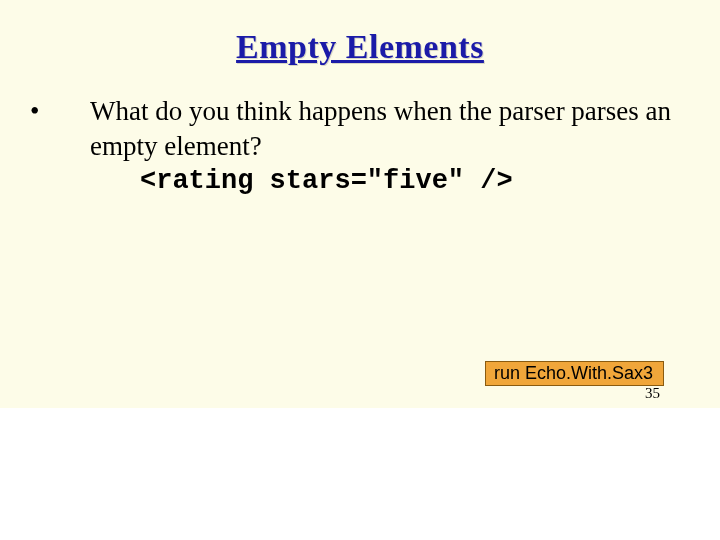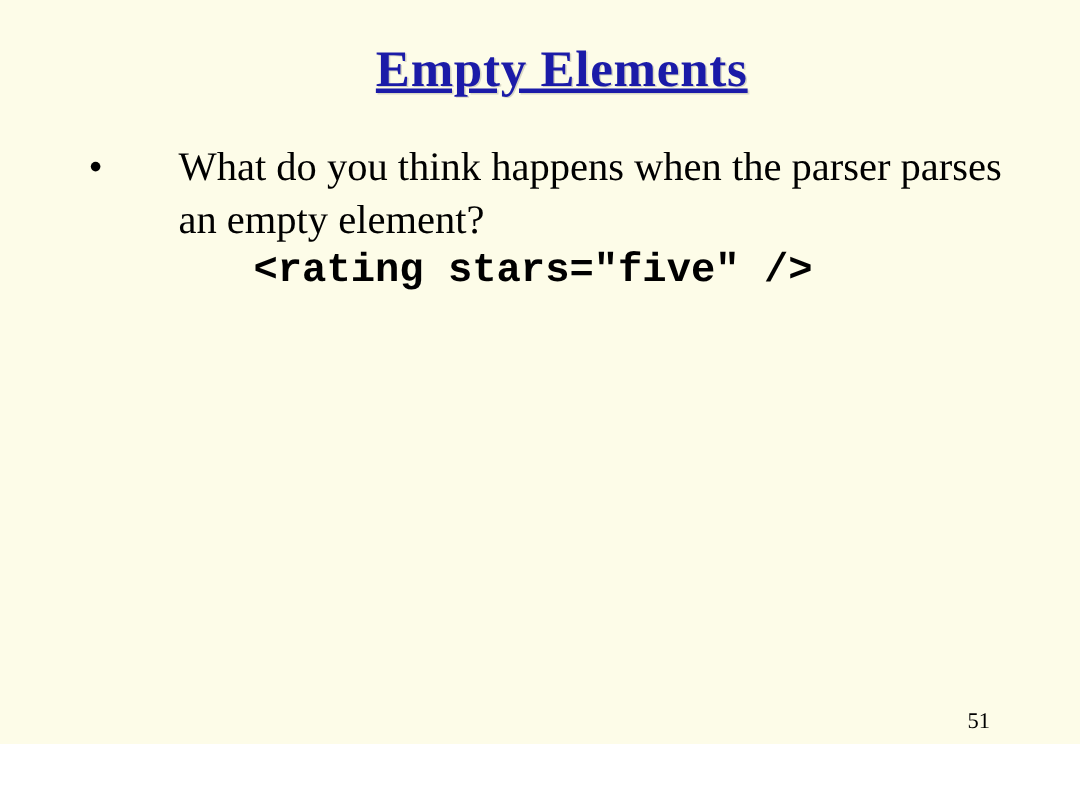--- a/index.html
+++ b/index.html
@@ -4,26 +4,25 @@
 <style>
   html, body {
     margin: 0;
     padding: 0;
     width: 720px;
     height: 540px;
     overflow: hidden;
   }
   .slide {
     width: 720px;
-    height: 496px;
+    height: 408px;
     background: #fdfce8;
     position: relative;
     box-sizing: border-box;
     font-family: "Times New Roman", Times, serif;
-    padding-left: 29px;
   }
   .title {
     text-align: center;
     font-size: 34px;
     font-weight: bold;
     color: #1b1ba8;
     text-decoration: underline;
     padding-top: 28px;
     letter-spacing: 0.5px;
     text-shadow: 1px 1px 0 rgba(0,0,0,0.15);
@@ -84,16 +83,17 @@
   <div class="title">Empty Elements</div>
 
   <div class="body">
     <div class="bullet-row">
       <div class="bullet-dot">•</div>
       <div class="bullet-text">What do you think happens when the parser parses an empty element?</div>
     </div>
     <div class="code-line">&lt;rating stars="five" /&gt;</div>
   </div>
 
+  <div class="run-box">run Echo.With.Sax3</div>
 
-  <div class="page-num">51</div>
+  <div class="page-num">35</div>
 
 </div>
 
 </body></html>

